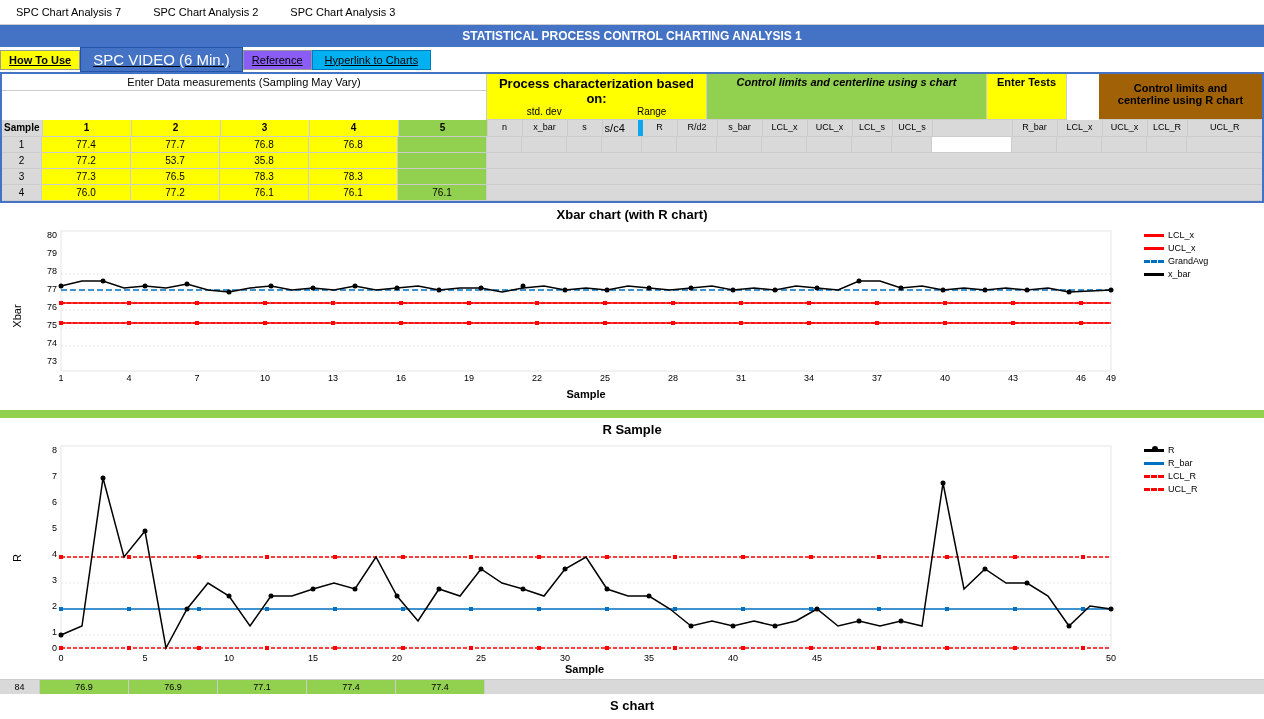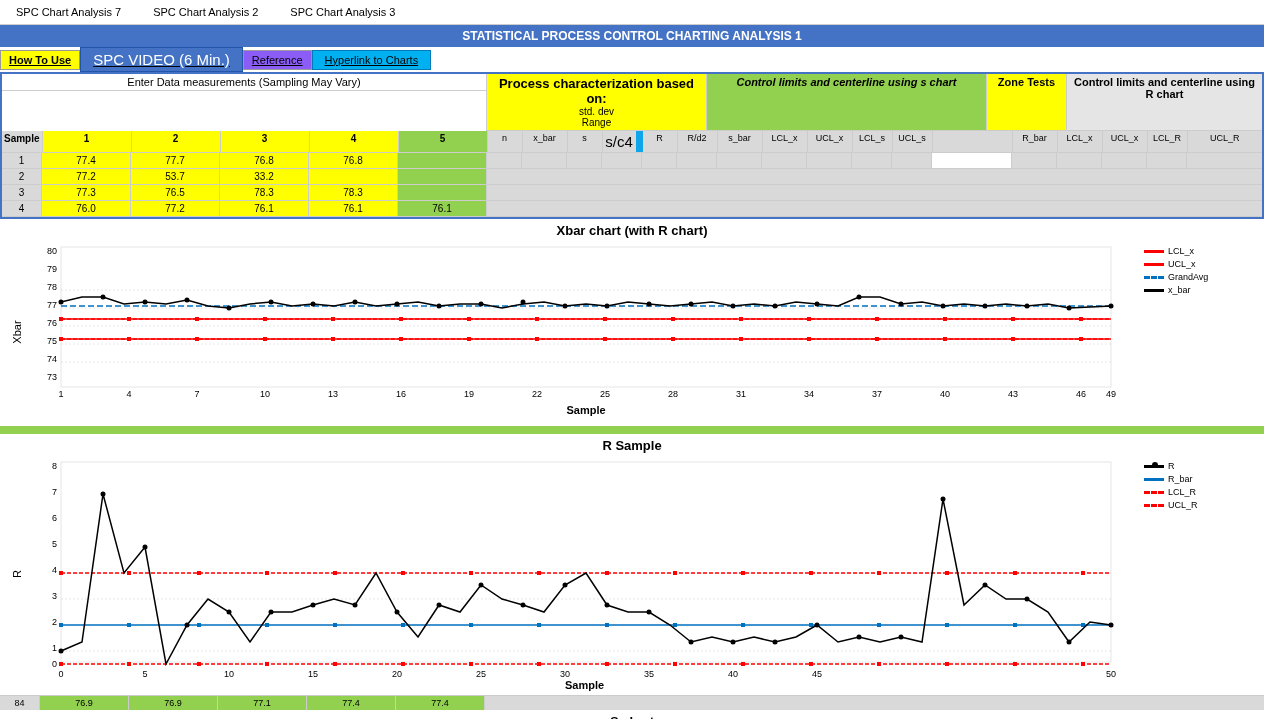--- a/index.html
+++ b/index.html
@@ -58,50 +58,50 @@
 <div class="spreadsheet-container">
 
   <div style="display:flex;">
 
     <div style="flex:0 0 485px; border-right:1px solid #ccc;">
       <div style="background:#fff; text-align:center; padding:2px; font-size:11px; border-bottom:1px solid #ccc;">Enter Data measurements (Sampling May Vary)</div>
     </div>
 
     <div style="flex:0 0 220px; background:#FFFF00; border-right:1px solid #ccc; border-bottom:1px solid #ccc; padding:2px; text-align:center;">
       <div style="font-weight:bold; font-size:13px;">Process characterization based on:</div>
-      <div style="display:flex; justify-content:space-around;flex-direction:column;">
+      <div style="display:flex; justify-content:space-around;">
         <span style="font-size:10px;">std. dev</span>
         <span style="font-size:10px;">Range</span>
       </div>
     </div>
 
     <div style="flex:0 0 280px; background:#92D050; border-right:1px solid #ccc; border-bottom:1px solid #ccc; padding:2px; text-align:center;">
       <div style="font-weight:bold; font-size:11px;font-style:italic;">Control limits and centerline using s chart</div>
     </div>
 
     <div style="flex:0 0 80px; background:#FFFF00; border-right:1px solid #ccc; border-bottom:1px solid #ccc; padding:2px; text-align:center;">
-      <div style="font-weight:bold; font-size:11px;">Zone Tests</div>
-    </div>
-
-    <div style="flex:1; background:#e5e5e5; border-bottom:1px solid #ccc; padding:2px; text-align:center;">
+      <div style="font-weight:bold; font-size:11px;">Enter Tests</div>
+    </div>
+
+    <div style="flex:1; background:#a16207; border-bottom:1px solid #ccc; padding:8px; text-align:center;margin-left:32px;">
       <div style="font-weight:bold; font-size:11px;">Control limits and centerline using R chart</div>
     </div>
   </div>
 
   <div style="display:flex; background:#D9D9D9; border-bottom:1px solid #ccc;">
     <div style="flex:0 0 40px; border-right:1px solid #ccc; padding:2px; font-size:10px; text-align:center; font-weight:bold;">Sample</div>
     <div style="flex:0 0 89px; border-right:1px solid #ccc; padding:2px; font-size:10px; text-align:center; font-weight:bold; background:#FFFF00;">1</div>
     <div style="flex:0 0 89px; border-right:1px solid #ccc; padding:2px; font-size:10px; text-align:center; font-weight:bold; background:#FFFF00;">2</div>
     <div style="flex:0 0 89px; border-right:1px solid #ccc; padding:2px; font-size:10px; text-align:center; font-weight:bold; background:#FFFF00;">3</div>
     <div style="flex:0 0 89px; border-right:1px solid #ccc; padding:2px; font-size:10px; text-align:center; font-weight:bold; background:#FFFF00;">4</div>
     <div style="flex:0 0 89px; border-right:1px solid #ccc; padding:2px; font-size:10px; text-align:center; font-weight:bold; background:#92D050;">5</div>
     <div style="flex:0 0 35px; border-right:1px solid #ccc; padding:2px; font-size:9px; text-align:center;">n</div>
     <div style="flex:0 0 45px; border-right:1px solid #ccc; padding:2px; font-size:9px; text-align:center;">x_bar</div>
     <div style="flex:0 0 35px; border-right:1px solid #ccc; padding:2px; font-size:9px; text-align:center;">s</div>
-    <div style="flex:0 0 40px; border-right:7px solid #0ea5e9; padding:2px; font-size:15px; text-align:center;">s/c4</div>
+    <div style="flex:0 0 40px; border-right:5px solid #0ea5e9; padding:2px; font-size:11px; ">s/c4</div>
     <div style="flex:0 0 35px; border-right:1px solid #ccc; padding:2px; font-size:9px; text-align:center;">R</div>
     <div style="flex:0 0 40px; border-right:1px solid #ccc; padding:2px; font-size:9px; text-align:center;">R/d2</div>
     <div style="flex:0 0 45px; border-right:1px solid #ccc; padding:2px; font-size:9px; text-align:center;">s_bar</div>
     <div style="flex:0 0 45px; border-right:1px solid #ccc; padding:2px; font-size:9px; text-align:center;">LCL_x</div>
     <div style="flex:0 0 45px; border-right:1px solid #ccc; padding:2px; font-size:9px; text-align:center;">UCL_x</div>
     <div style="flex:0 0 40px; border-right:1px solid #ccc; padding:2px; font-size:9px; text-align:center;">LCL_s</div>
     <div style="flex:0 0 40px; border-right:1px solid #ccc; padding:2px; font-size:9px; text-align:center;">UCL_s</div>
     <div style="flex:0 0 80px; border-right:1px solid #ccc; padding:2px; font-size:9px; text-align:center;"></div>
     <div style="flex:0 0 45px; border-right:1px solid #ccc; padding:2px; font-size:9px; text-align:center;">R_bar</div>
     <div style="flex:0 0 45px; border-right:1px solid #ccc; padding:2px; font-size:9px; text-align:center;">LCL_x</div>
@@ -135,21 +135,21 @@
       <div style="flex:0 0 45px; border-right:1px solid #ccc; padding:2px; font-size:9px; text-align:center; background:#D9D9D9;"></div>
       <div style="flex:0 0 45px; border-right:1px solid #ccc; padding:2px; font-size:9px; text-align:center; background:#D9D9D9;"></div>
       <div style="flex:0 0 40px; border-right:1px solid #ccc; padding:2px; font-size:9px; text-align:center; background:#D9D9D9;"></div>
       <div style="flex:1; padding:2px; font-size:9px; text-align:center; background:#D9D9D9;"></div>
     </div>
 
     <div style="display:flex; border-bottom:1px solid #ccc;">
       <div style="flex:0 0 40px; border-right:1px solid #ccc; padding:2px; font-size:10px; text-align:center; background:#D9D9D9;">2</div>
       <div style="flex:0 0 89px; border-right:1px solid #ccc; padding:2px; font-size:10px; text-align:center; background:#FFFF00;">77.2</div>
       <div style="flex:0 0 89px; border-right:1px solid #ccc; padding:2px; font-size:10px; text-align:center; background:#FFFF00;">53.7</div>
-      <div style="flex:0 0 89px; border-right:1px solid #ccc; padding:2px; font-size:10px; text-align:center; background:#FFFF00;">33.2</div>
+      <div style="flex:0 0 89px; border-right:1px solid #ccc; padding:2px; font-size:10px; text-align:center; background:#FFFF00;">35.8</div>
       <div style="flex:0 0 89px; border-right:1px solid #ccc; padding:2px; font-size:10px; text-align:center; background:#FFFF00;"></div>
       <div style="flex:0 0 89px; border-right:1px solid #ccc; padding:2px; font-size:10px; text-align:center; background:#92D050;"></div>
       <div style="flex:1; background:#D9D9D9;"></div>
     </div>
 
     <div style="display:flex; border-bottom:1px solid #ccc;">
       <div style="flex:0 0 40px; border-right:1px solid #ccc; padding:2px; font-size:10px; text-align:center; background:#D9D9D9;">3</div>
       <div style="flex:0 0 89px; border-right:1px solid #ccc; padding:2px; font-size:10px; text-align:center; background:#FFFF00;">77.3</div>
       <div style="flex:0 0 89px; border-right:1px solid #ccc; padding:2px; font-size:10px; text-align:center; background:#FFFF00;">76.5</div>
       <div style="flex:0 0 89px; border-right:1px solid #ccc; padding:2px; font-size:10px; text-align:center; background:#FFFF00;">78.3</div>

